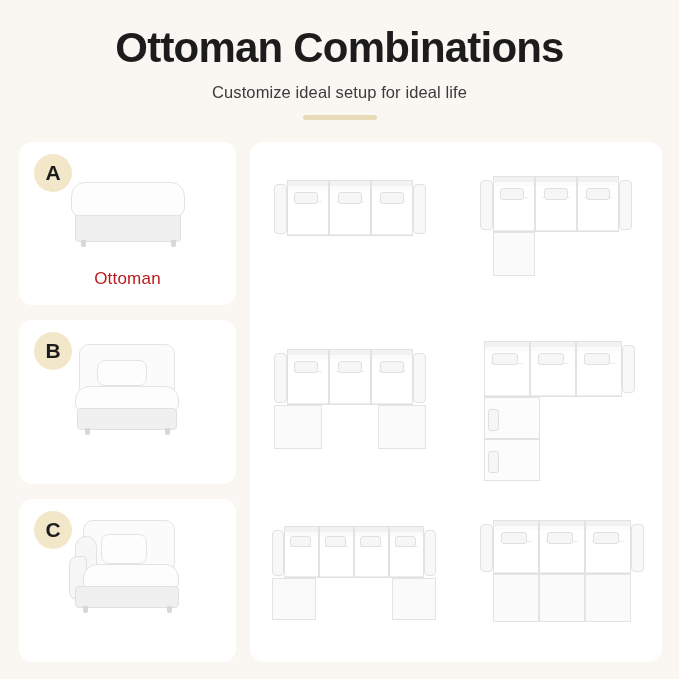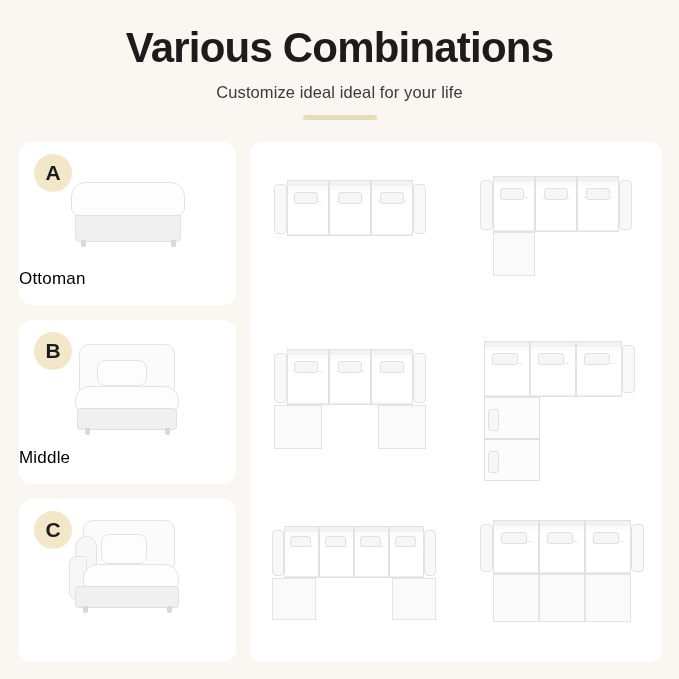--- a/index.html
+++ b/index.html
@@ -94,23 +94,23 @@
     display: flex;
     align-items: center;
     justify-content: center;
   }
 
   .part-label {
     position: absolute;
     left: 0;
     right: 0;
     bottom: 16px;
-    text-align: left;
+    text-align: center;
     font-size: 17px;
-    color: #000000;
+    color: #b91c1c;
     letter-spacing: 0.2px;
   }
 
   
   .right-panel {
     position: absolute;
     left: 250px;
     top: 142px;
     width: 412px;
     height: 520px;
@@ -235,22 +235,22 @@
     width: 5px;
     height: 7px;
     background: #d8d8d8;
     border-radius: 0 0 2px 2px;
   }
 </style>
 </head>
 <body>
 
 <div class="header">
-  <div class="page-title">Various Combinations</div>
-  <div class="page-subtitle">Customize ideal ideal for your life</div>
+  <div class="page-title">Ottoman Combinations</div>
+  <div class="page-subtitle">Customize ideal setup for ideal life</div>
   <div class="title-underline"></div>
 </div>
 
 <div class="left-col">
 
   <div class="part-card">
     <div class="badge">A</div>
     <div class="part-figure">
       <div class="ill">
         <div class="base" style="left:22px; top:48px; width:106px; height:34px;"></div>
@@ -267,21 +267,20 @@
     <div class="part-figure">
       <div class="ill">
         <div class="back" style="left:26px; top:6px;  width:96px; height:48px;"></div>
         <div class="cush2" style="left:44px; top:22px; width:50px; height:26px;"></div>
         <div class="cushion" style="left:22px; top:48px; width:104px; height:26px;"></div>
         <div class="base" style="left:24px; top:70px; width:100px; height:22px;"></div>
         <div class="leg" style="left:32px; top:90px;"></div>
         <div class="leg" style="left:112px; top:90px;"></div>
       </div>
     </div>
-    <div class="part-label">Middle</div>
   </div>
 
   <div class="part-card">
     <div class="badge">C</div>
     <div class="part-figure">
       <div class="ill">
         <div class="back" style="left:30px; top:4px;  width:92px; height:48px;"></div>
         <div class="cush2" style="left:48px; top:18px; width:46px; height:30px;"></div>
         <div class="bolster" style="left:22px; top:20px; width:22px; height:42px;"></div>
         <div class="sidearm" style="left:16px; top:40px; width:18px; height:44px;"></div>

